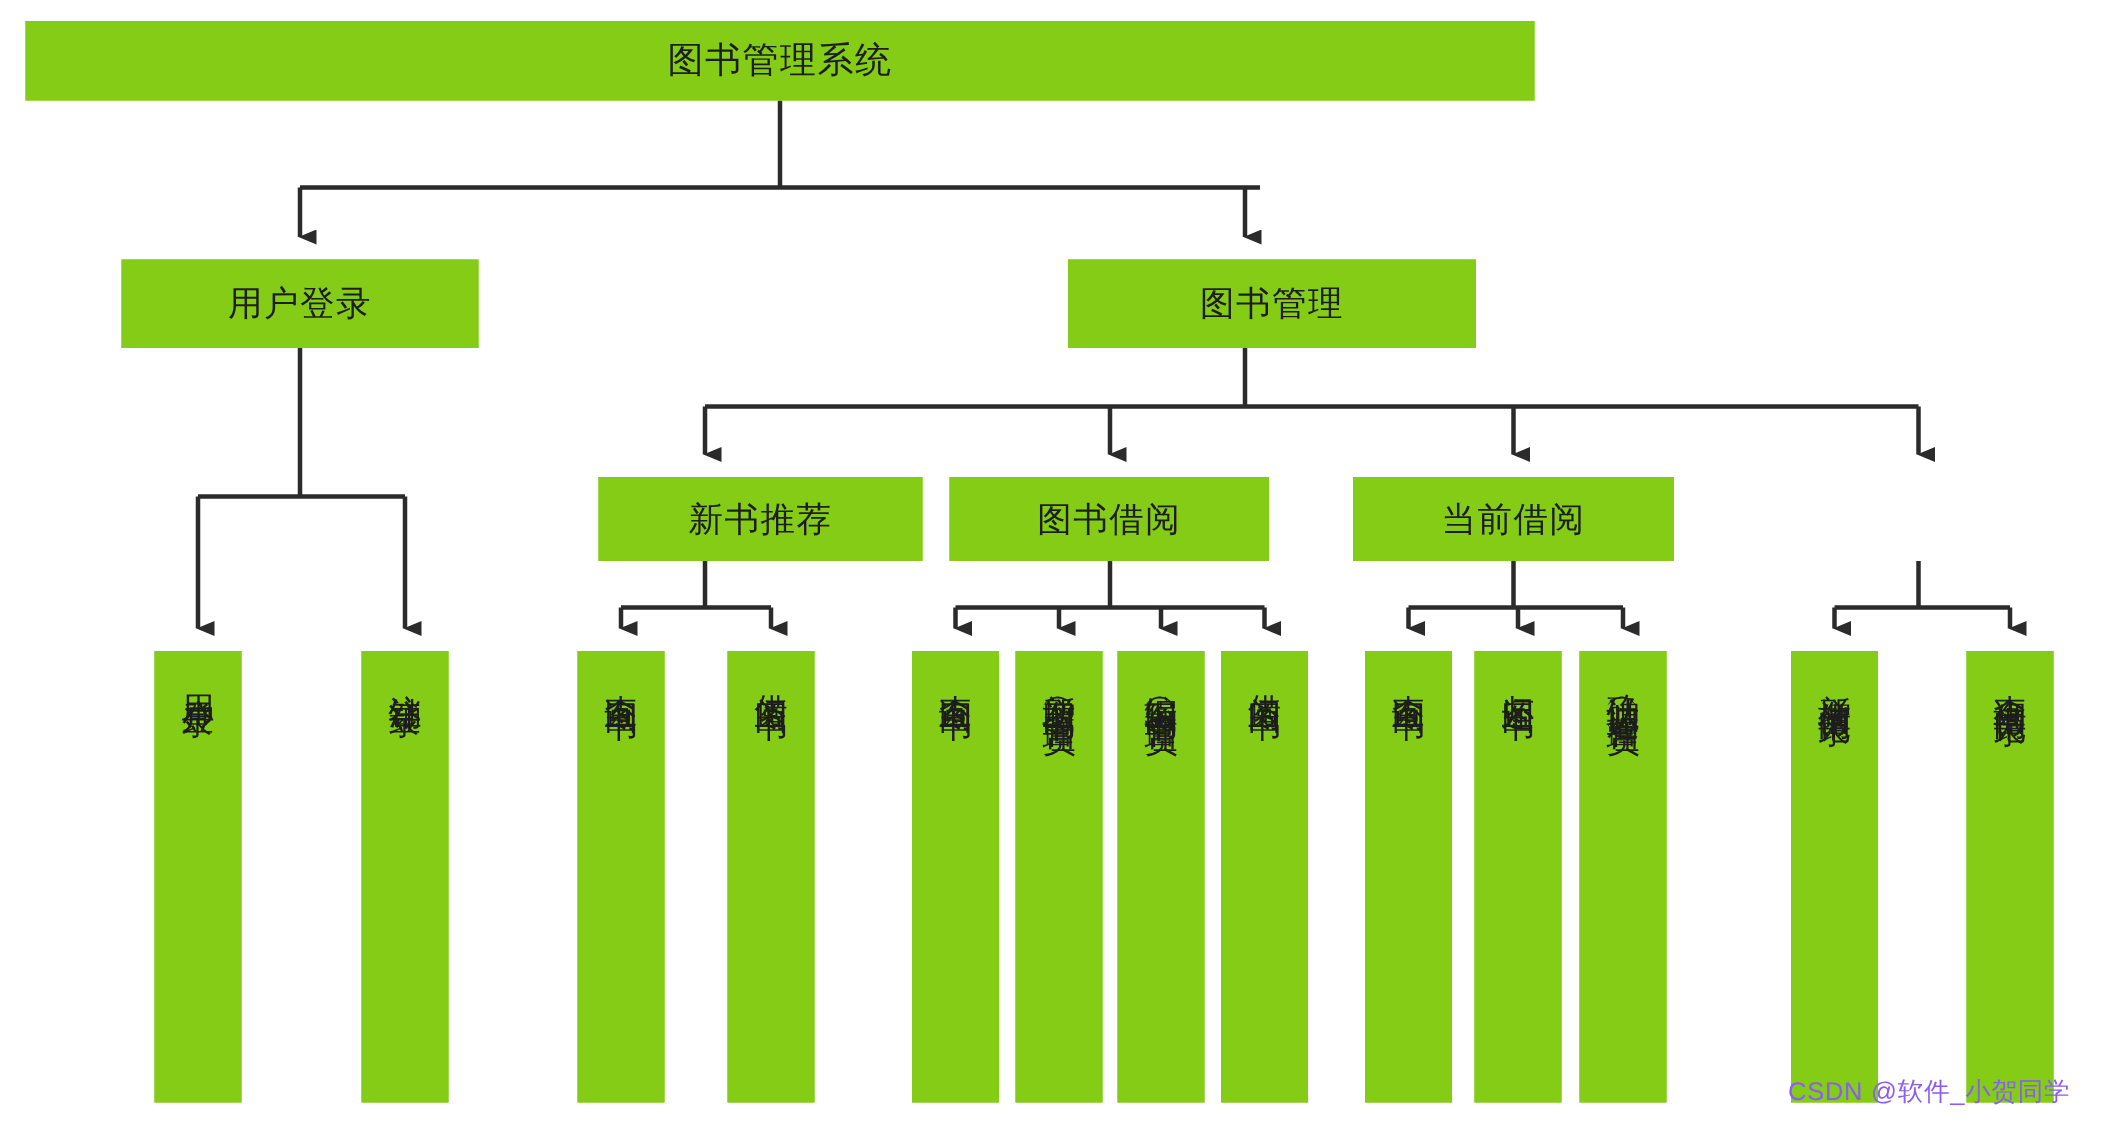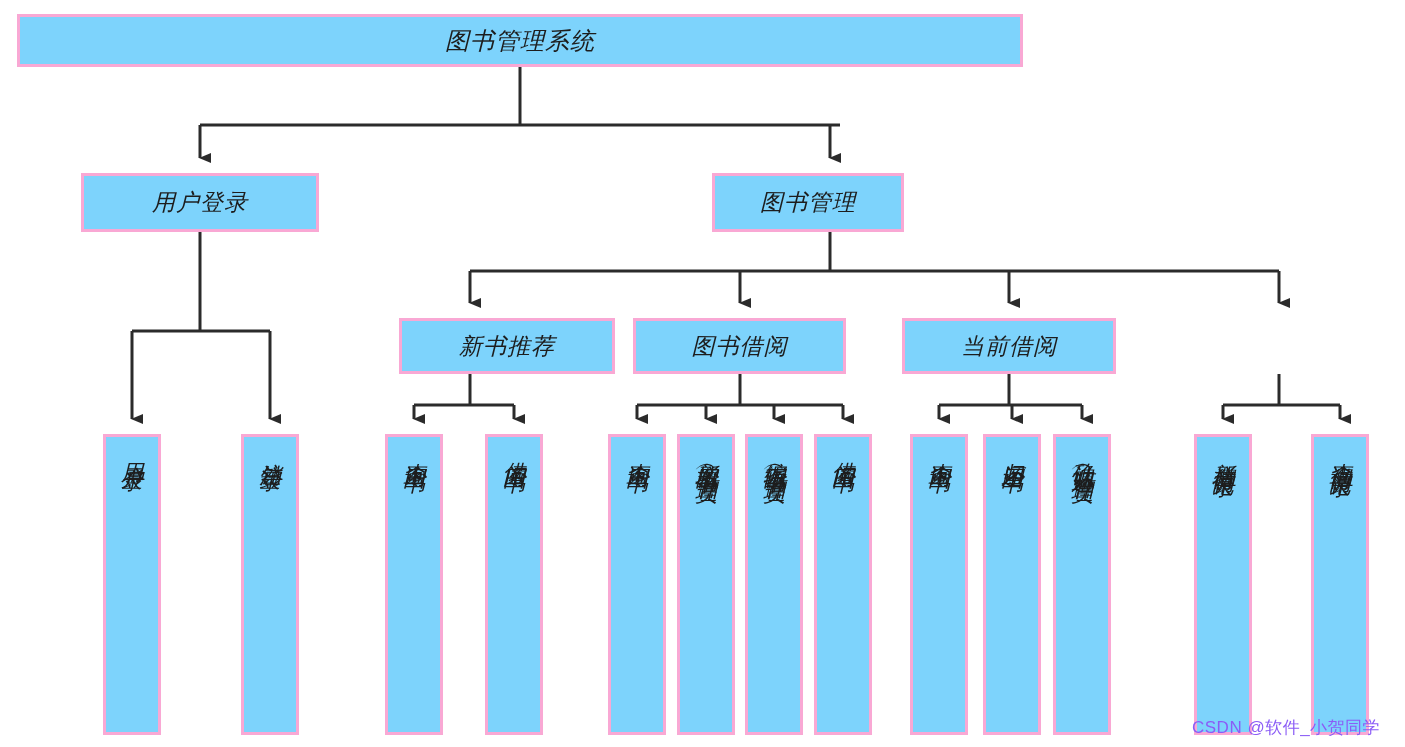--- a/index.html
+++ b/index.html
@@ -23,27 +23,26 @@
   #edges-layer {
     position: absolute;
     left: 0;
     top: 0;
     width: 1405px;
     height: 747px;
   }
   .node {
     position: absolute;
     box-sizing: border-box;
-    background: #7dd3fc;
-    border: 3px solid #f9a8d4;
+    background: #84cc16;
+    border: 3px solid #84cc16;
     display: flex;
     align-items: center;
     justify-content: center;
     overflow: hidden;
-    font-style: italic;
   }
   .node-label {
     color: #1d1d1d;
     font-size: 23px;
     line-height: 1.08;
     letter-spacing: 1px;
     white-space: nowrap;
   }
   .node.root .node-label { font-size: 24px; }
   .node.leaf {
@@ -126,21 +125,21 @@
     </g>
   </svg>
 
   <div class="node root" style="left:17px; top:14px; width:1006px; height:53px;">
     <span class="node-label">图书管理系统</span>
   </div>
 
   <div class="node" style="left:81px; top:173px; width:238px; height:59px;">
     <span class="node-label">用户登录</span>
   </div>
-  <div class="node" style="left:712px; top:173px; width:192px; height:59px;">
+  <div class="node" style="left:712px; top:173px; width:272px; height:59px;">
     <span class="node-label">图书管理</span>
   </div>
 
   <div class="node" style="left:362px; top:318px; width:216px; height:56px;margin-left:37px;">
     <span class="node-label">新书推荐</span>
   </div>
   <div class="node" style="left:902px; top:318px; width:214px; height:56px;">
     <span class="node-label">当前借阅</span>
   </div>
   <div class="node" style="left:633px; top:318px; width:213px; height:56px;">

